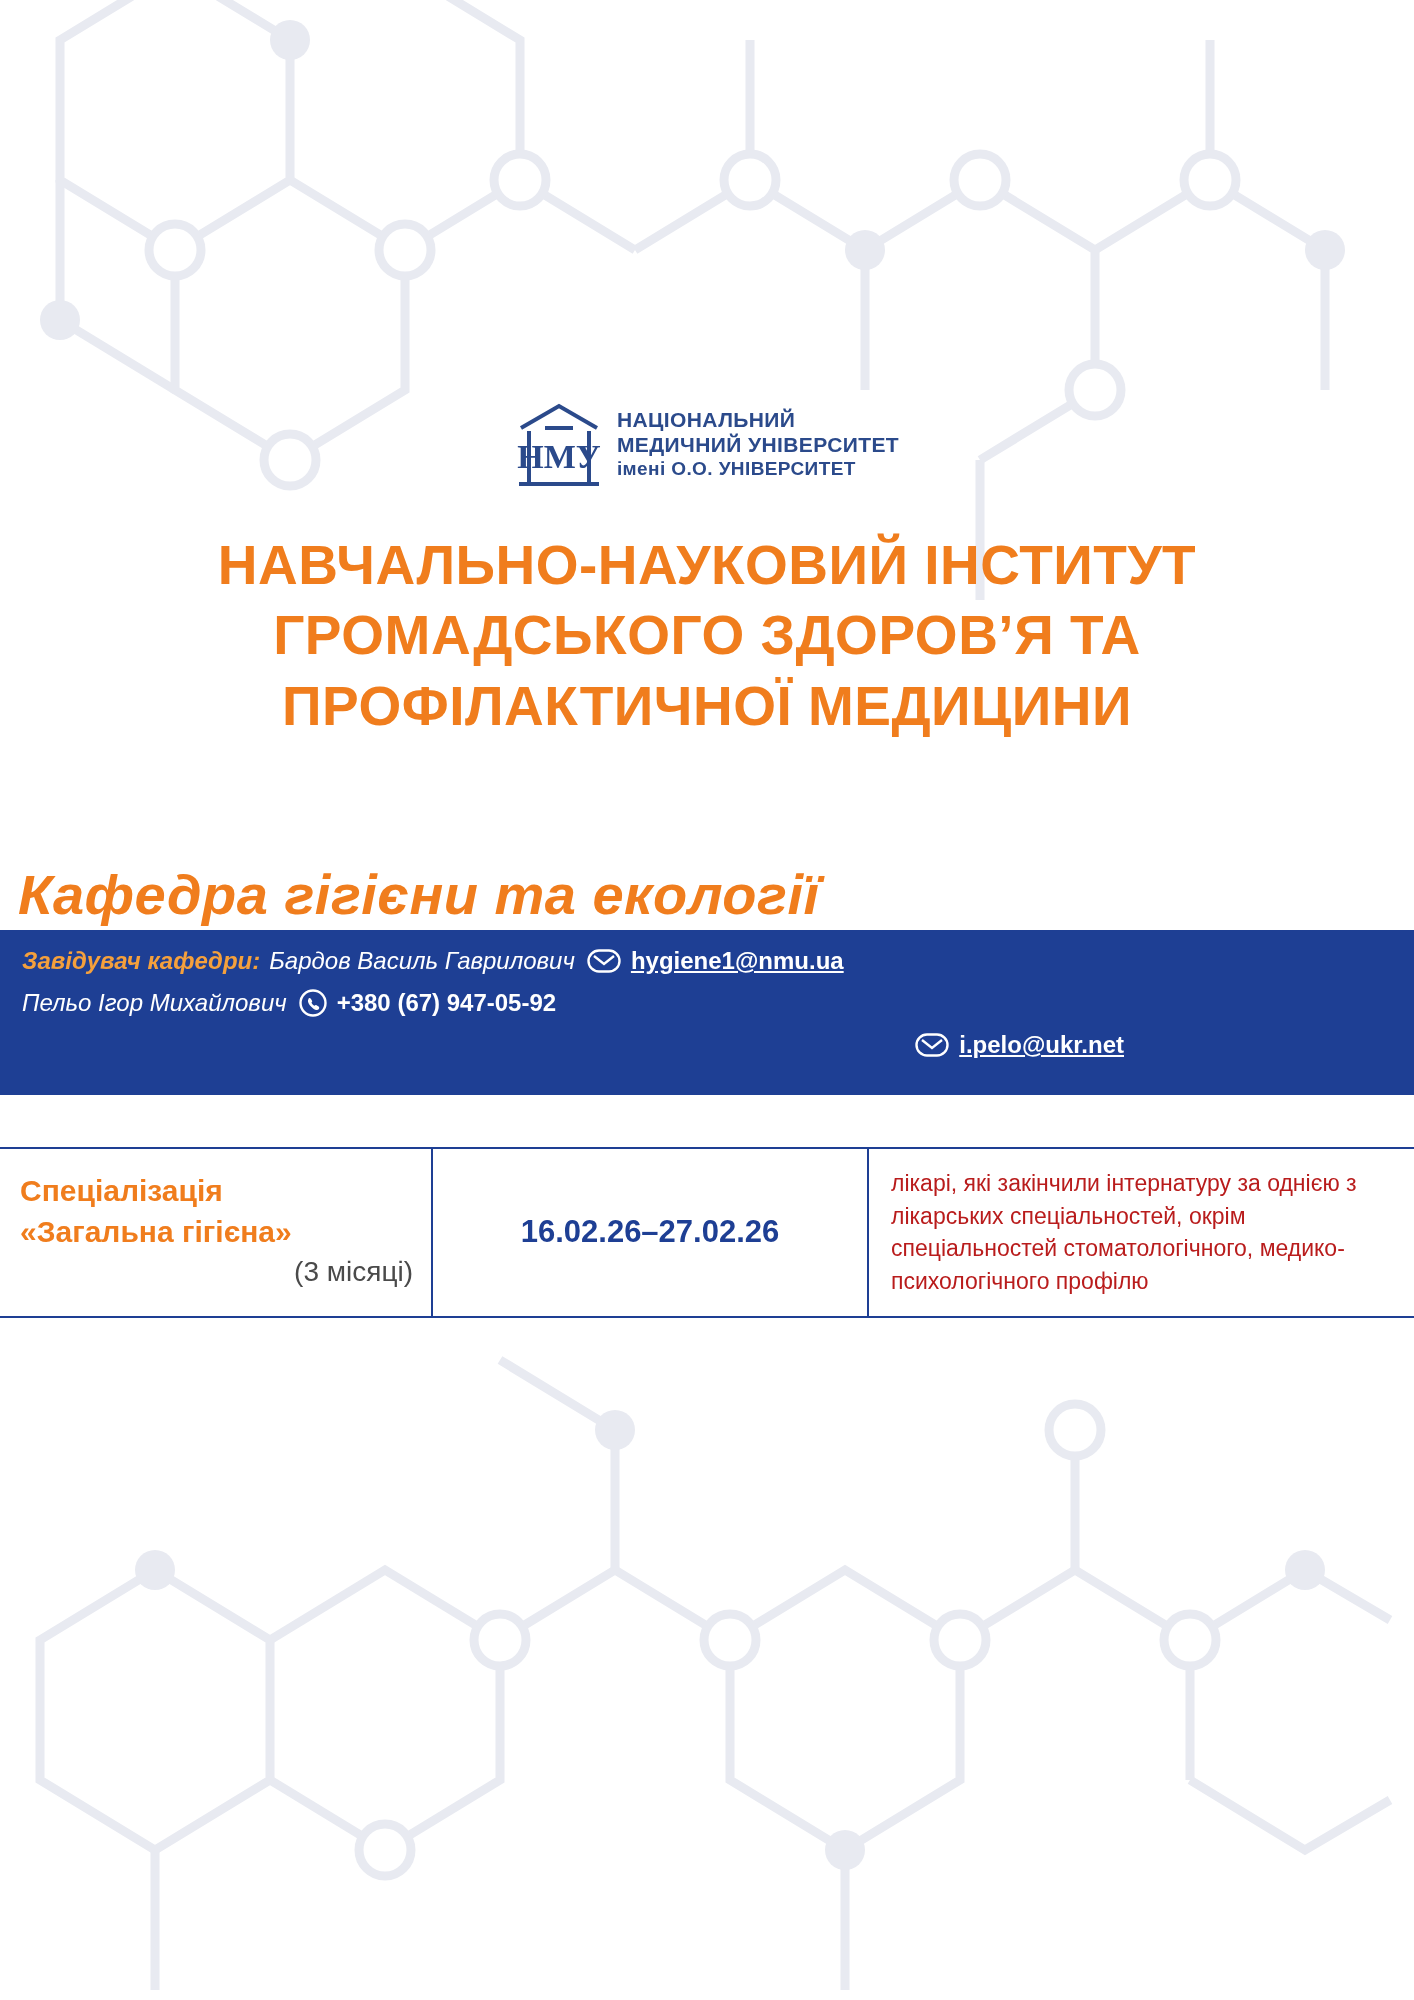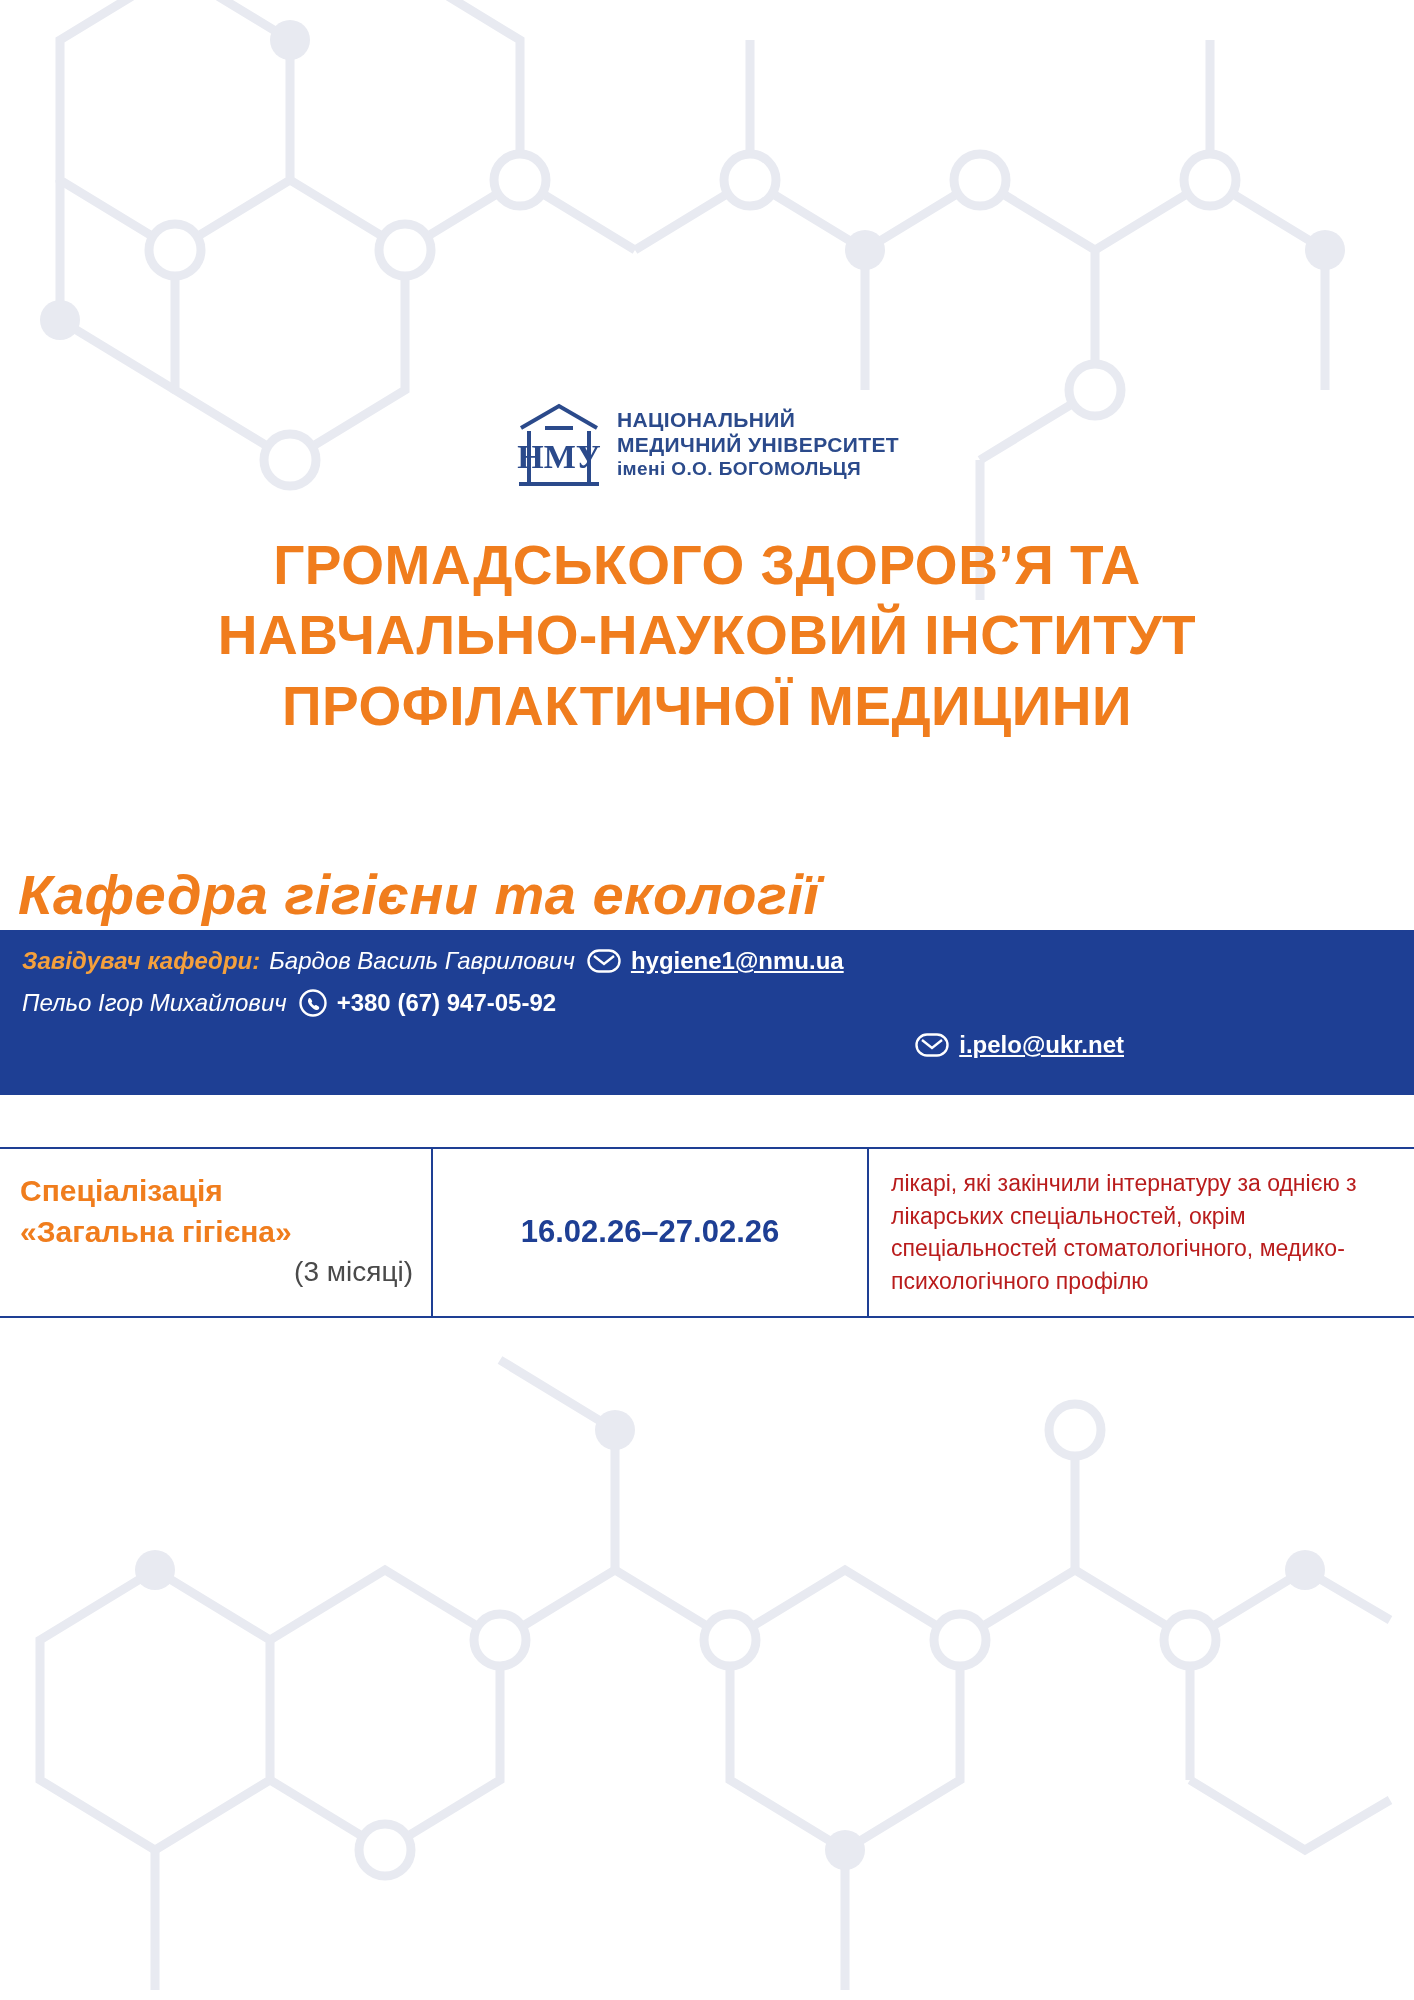--- a/index.html
+++ b/index.html
@@ -268,27 +268,27 @@
           <path d="M 14 33 L 14 84 M 74 33 L 74 84"></path>
           <path d="M 4 86 L 84 86"></path>
           <path d="M 30 30 L 58 30"></path>
         </g>
         <text x="44" y="70" text-anchor="middle" fill="#2b4a8b" font-family="Liberation Serif, serif" font-size="34" font-weight="bold">НМУ</text>
       </svg>
     </div>
     <div class="logo-text">
       <span>НАЦІОНАЛЬНИЙ</span>
       <span>МЕДИЧНИЙ УНІВЕРСИТЕТ</span>
-      <span class="small">імені О.О. БОГОМОЛЬЦЯ</span>
+      <span class="small">імені О.О. УНІВЕРСИТЕТ</span>
     </div>
   </div>
 
   <div class="inst-title">
+    <div>НАВЧАЛЬНО-НАУКОВИЙ ІНСТИТУТ</div>
     <div>ГРОМАДСЬКОГО ЗДОРОВ’Я ТА</div>
-    <div>НАВЧАЛЬНО-НАУКОВИЙ ІНСТИТУТ</div>
     <div>ПРОФІЛАКТИЧНОЇ МЕДИЦИНИ</div>
   </div>
 
   <div class="dept-title">Кафедра гігієни та екології</div>
 
   <div class="contacts">
     <div class="contact-row">
       <span class="c-label">Завідувач кафедри:</span>
       <span class="c-value">Бардов Василь Гаврилович</span>
       <span class="ico">

